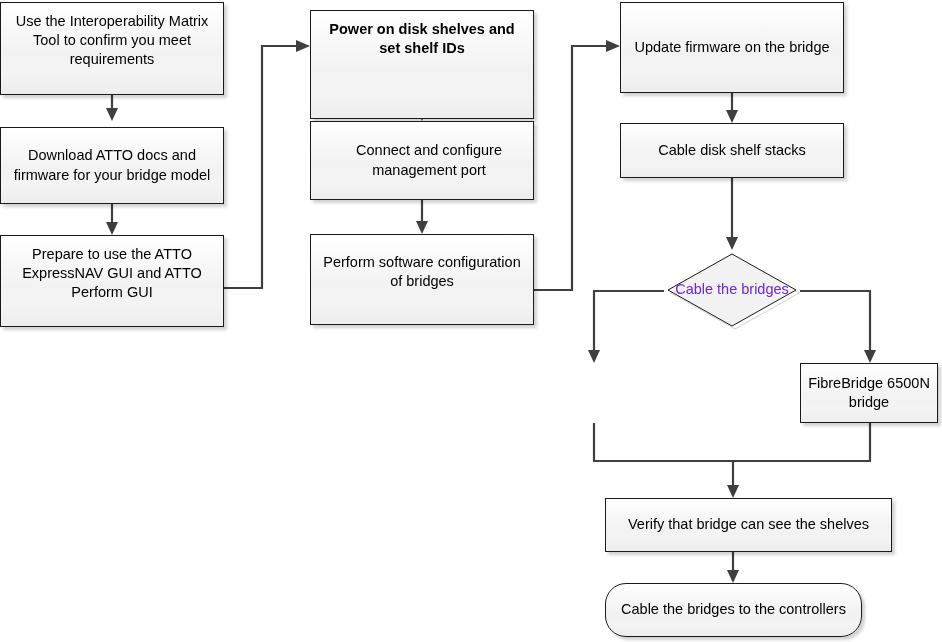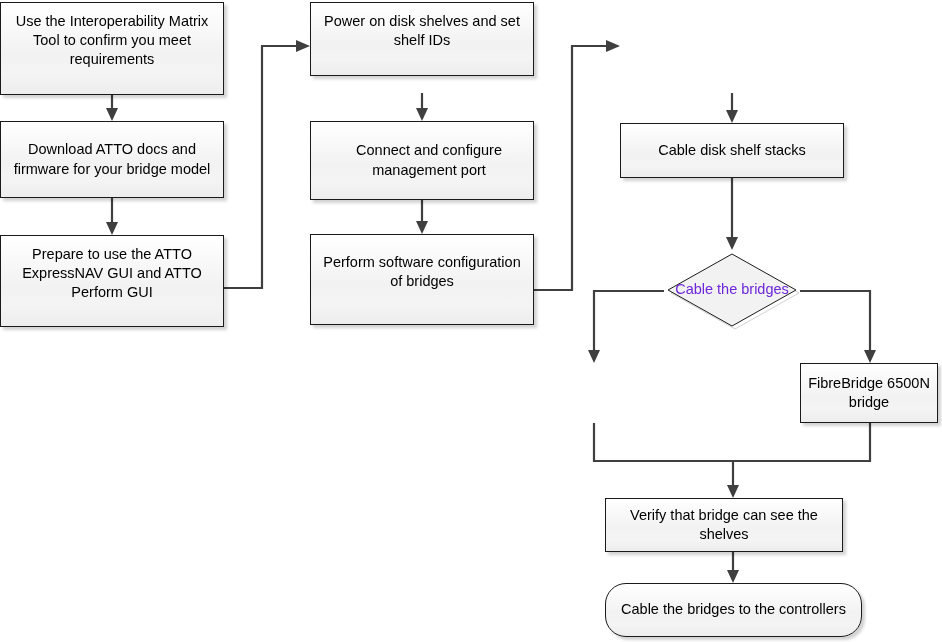--- a/index.html
+++ b/index.html
@@ -131,61 +131,64 @@
     <polygon points="733,498 727,485 739,485"></polygon>
 
     <line x1="733" y1="552" x2="733" y2="574"></line>
     <polygon points="733,583 727,570 739,570"></polygon>
   </svg>
 
   <div class="node top-align" style="left:0px; top:2px; width:224px; height:93px;">
     <span class="node-label">Use the Interoperability Matrix Tool to confirm you meet requirements</span>
   </div>
 
-  <div class="node" style="left:0px; top:121px; width:224px; height:77px;">
+  <div class="node" style="left:0px; top:127px; width:224px; height:77px;">
     <span class="node-label">Download ATTO docs and firmware for your bridge model</span>
   </div>
 
   <div class="node top-align" style="left:0px; top:235px; width:224px; height:92px;">
     <span class="node-label">Prepare to use the ATTO ExpressNAV GUI and ATTO Perform GUI</span>
   </div>
 
-  <div class="node top-align" style="left:310px; top:2px; width:224px; height:74px;">
+  <div class="node top-align" style="left:310px; top:10px; width:224px; height:109px;font-weight:bold;">
     <span class="node-label">Power on disk shelves and set shelf IDs</span>
   </div>
 
   <div class="node" style="left:310px; top:121px; width:224px; height:79px;padding-left:20px;">
     <span class="node-label">Connect and configure management port</span>
   </div>
 
   <div class="node mid-high" style="left:310px; top:234px; width:224px; height:91px;">
     <span class="node-label">Perform software configuration of bridges</span>
   </div>
 
+  <div class="node" style="left:620px; top:2px; width:224px; height:91px;">
+    <span class="node-label">Update firmware on the bridge</span>
+  </div>
 
   <div class="node" style="left:620px; top:123px; width:224px; height:55px;">
     <span class="node-label">Cable disk shelf stacks</span>
   </div>
 
   <div class="diamond-wrap" style="left:664px; top:250px; width:136px; height:80px;">
     <svg width="136" height="80" viewBox="0 0 136 80">
       <polygon points="68,4 132,40 68,76 4,40" fill="none" stroke="rgba(0,0,0,0.18)" transform="translate(3,3)"></polygon>
       <polygon points="68,4 132,40 68,76 4,40" fill="#f2f2f2" stroke="#1a1a1a" stroke-width="1"></polygon>
     </svg>
     <div class="diamond-label">
       <span>Cable the bridges</span>
     </div>
   </div>
 
 
   <div class="node" style="left:800px; top:363px; width:138px; height:60px;">
     <span class="node-label">FibreBridge 6500N bridge</span>
   </div>
 
-  <div class="node" style="left:605px; top:498px; width:238px; height:54px;">
+  <div class="node" style="left:605px; top:498px; width:287px; height:54px;">
     <span class="node-label">Verify that bridge can see the shelves</span>
   </div>
 
   <div class="node" style="left:605px; top:583px; width:257px; height:54px;border-radius:21px;">
     <span class="node-label">Cable the bridges to the controllers</span>
   </div>
 
 </div>
 
 </body></html>

